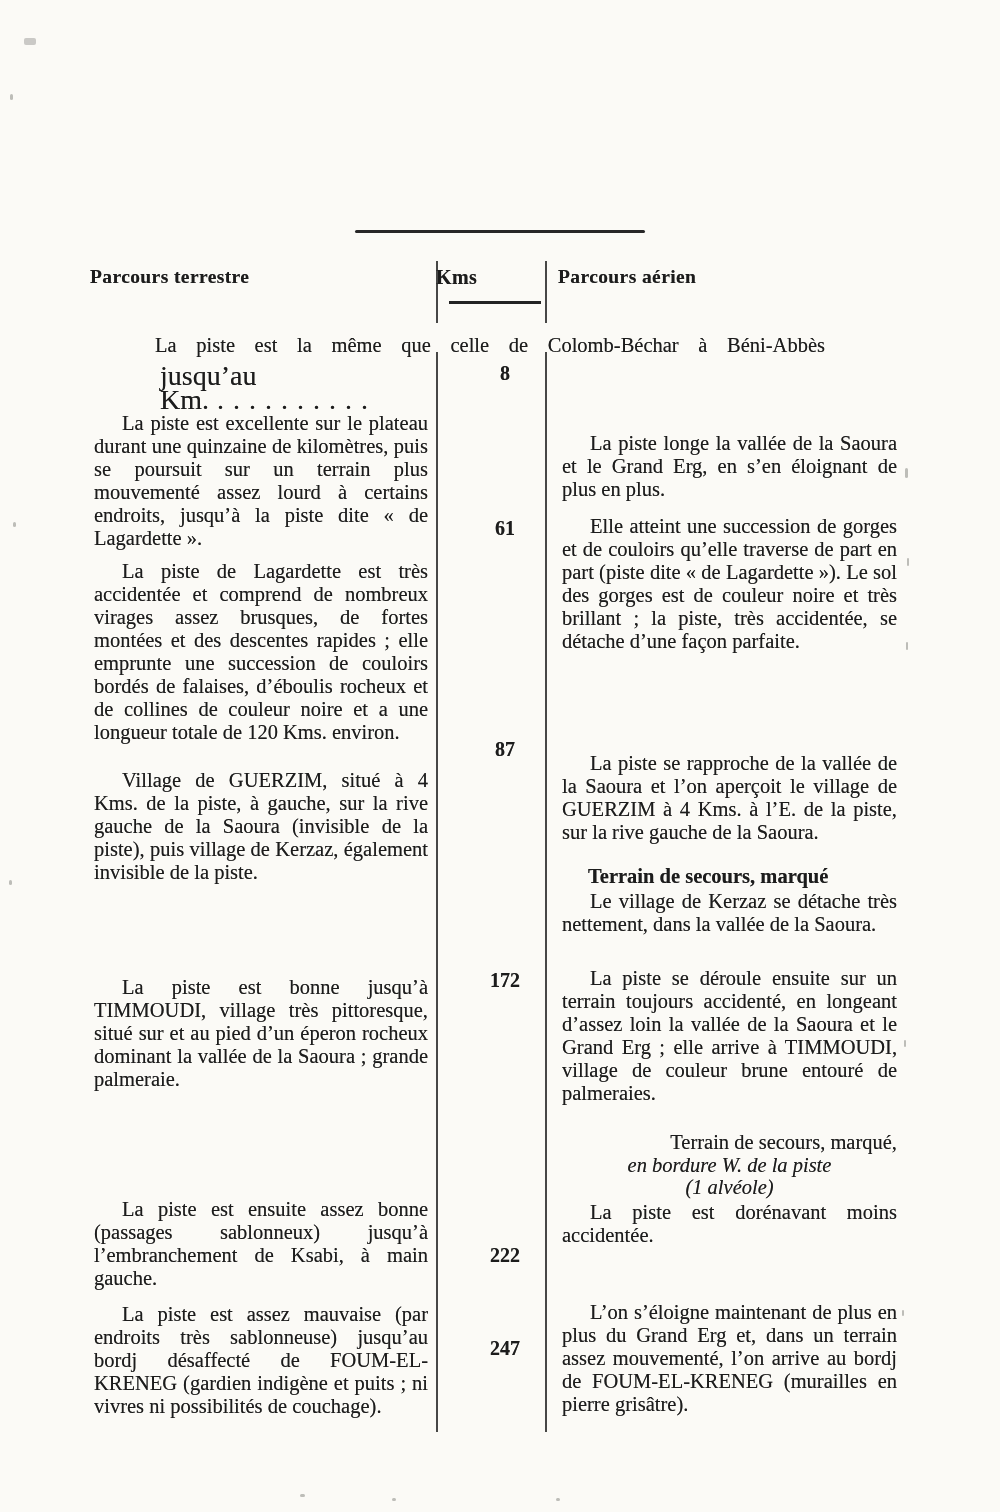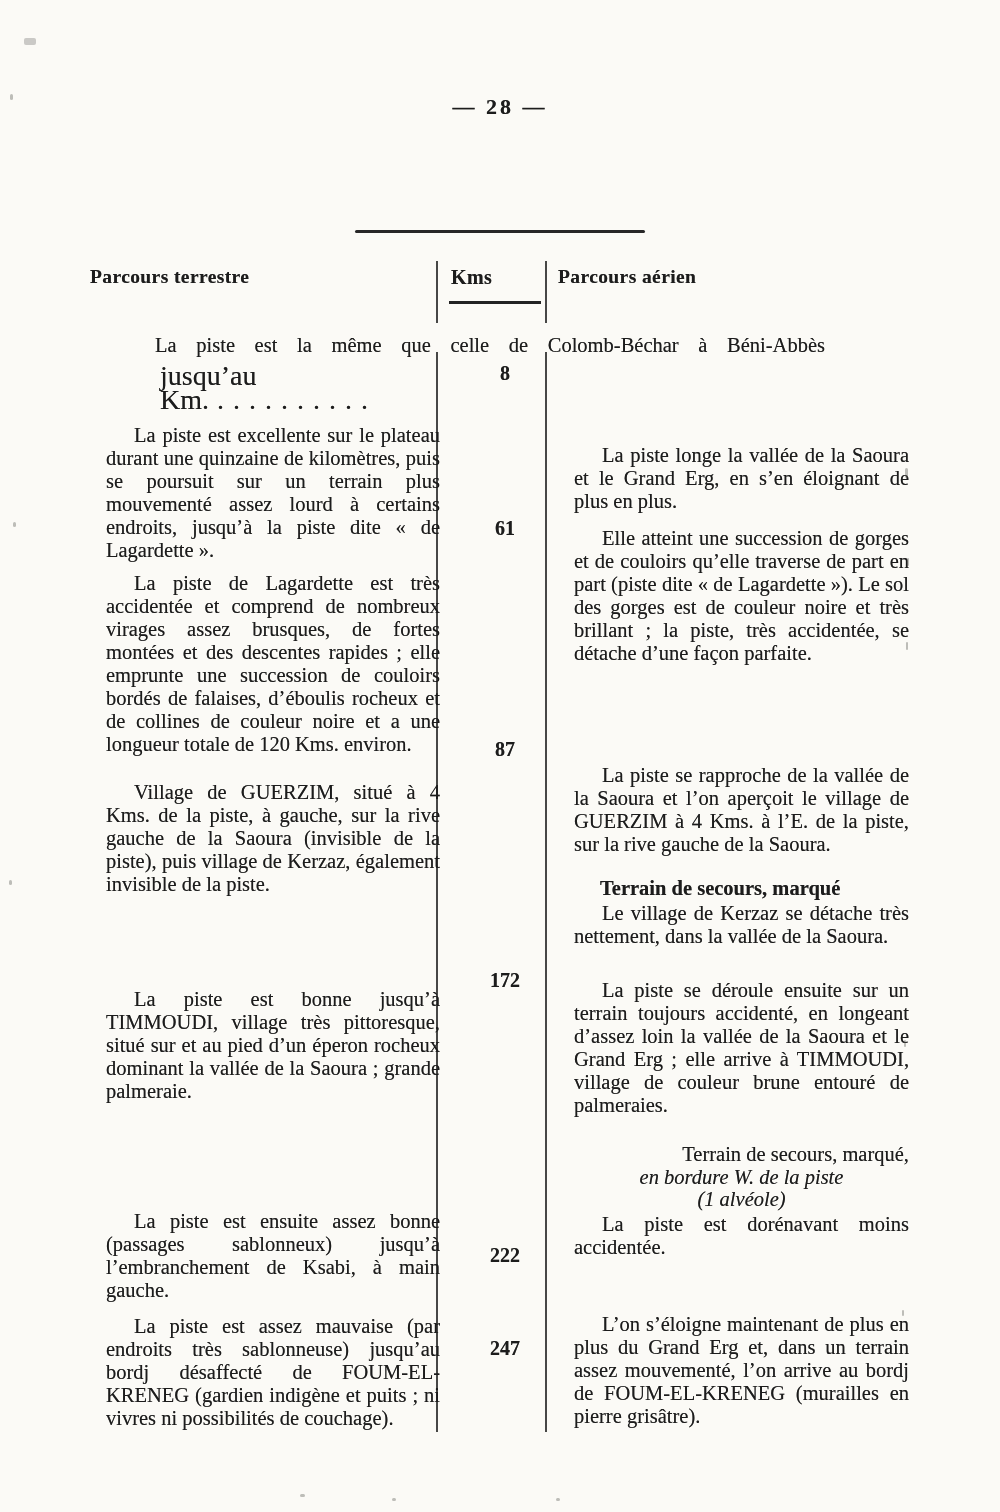--- a/index.html
+++ b/index.html
@@ -23,32 +23,32 @@
   }
   .title-rule{
     position:absolute;top:230px;left:355px;width:290px;height:3px;
     background:#272727;border-radius:2px;
   }
   .col-header{
     position:absolute;top:266px;font-size:19.5px;font-weight:bold;
     text-align:left;letter-spacing:.4px;
   }
   .col-header.h-left{left:90px;width:334px;}
-  .col-header.h-center{left:436px;width:110px;font-size:20px;padding-left:15px;}
+  .col-header.h-center{left:436px;width:110px;font-size:20px;}
   .col-header.h-right{left:558px;width:335px;}
   .kms-underline{
     position:absolute;top:301px;left:449px;width:92px;height:3px;background:#232323;
   }
   .vrule{position:absolute;width:2px;background:#2e2e2e;opacity:.88;}
   .vr-hl{left:436px;top:261px;height:62px;}
   .vr-hr{left:545px;top:261px;height:62px;}
   .vr-bl{left:436px;top:352px;height:1080px;}
   .vr-br{left:545px;top:352px;height:1080px;}
   .para{
-    position:absolute;margin:16px;
+    position:absolute;margin:4px;
     font-size:20.5px;line-height:23px;
     text-align:justify;text-indent:28px;
   }
   .lcol{left:90px;width:334px;}
   .rcol{left:558px;width:335px;}
   .intro-line{
     position:absolute;top:333px;left:155px;width:670px;margin:0;
     font-size:20.5px;line-height:24px;text-indent:0;
     text-align:justify;text-align-last:justify;
   }
@@ -64,21 +64,20 @@
   .note-bold{font-weight:bold;text-indent:26px;text-align:left;}
   .note-bold-center{font-weight:normal;text-indent:0;text-align:right;}
   .note-italic-center{font-style:italic;text-indent:0;text-align:center;}
   .speck{position:absolute;background:#5a5a55;opacity:.38;border-radius:2px;}
 </style>
 </head>
 <body>
 
 <div class="page">
 
-  <div class="page-number txt">— 28 —</div>
   <div class="title-rule"></div>
 
   <div class="col-header h-left txt">Parcours terrestre</div>
   <div class="col-header h-center txt">Kms</div>
   <div class="col-header h-right txt">Parcours aérien</div>
   <div class="kms-underline"></div>
 
   <div class="vrule vr-hl"></div>
   <div class="vrule vr-hr"></div>
   <div class="vrule vr-bl"></div>

